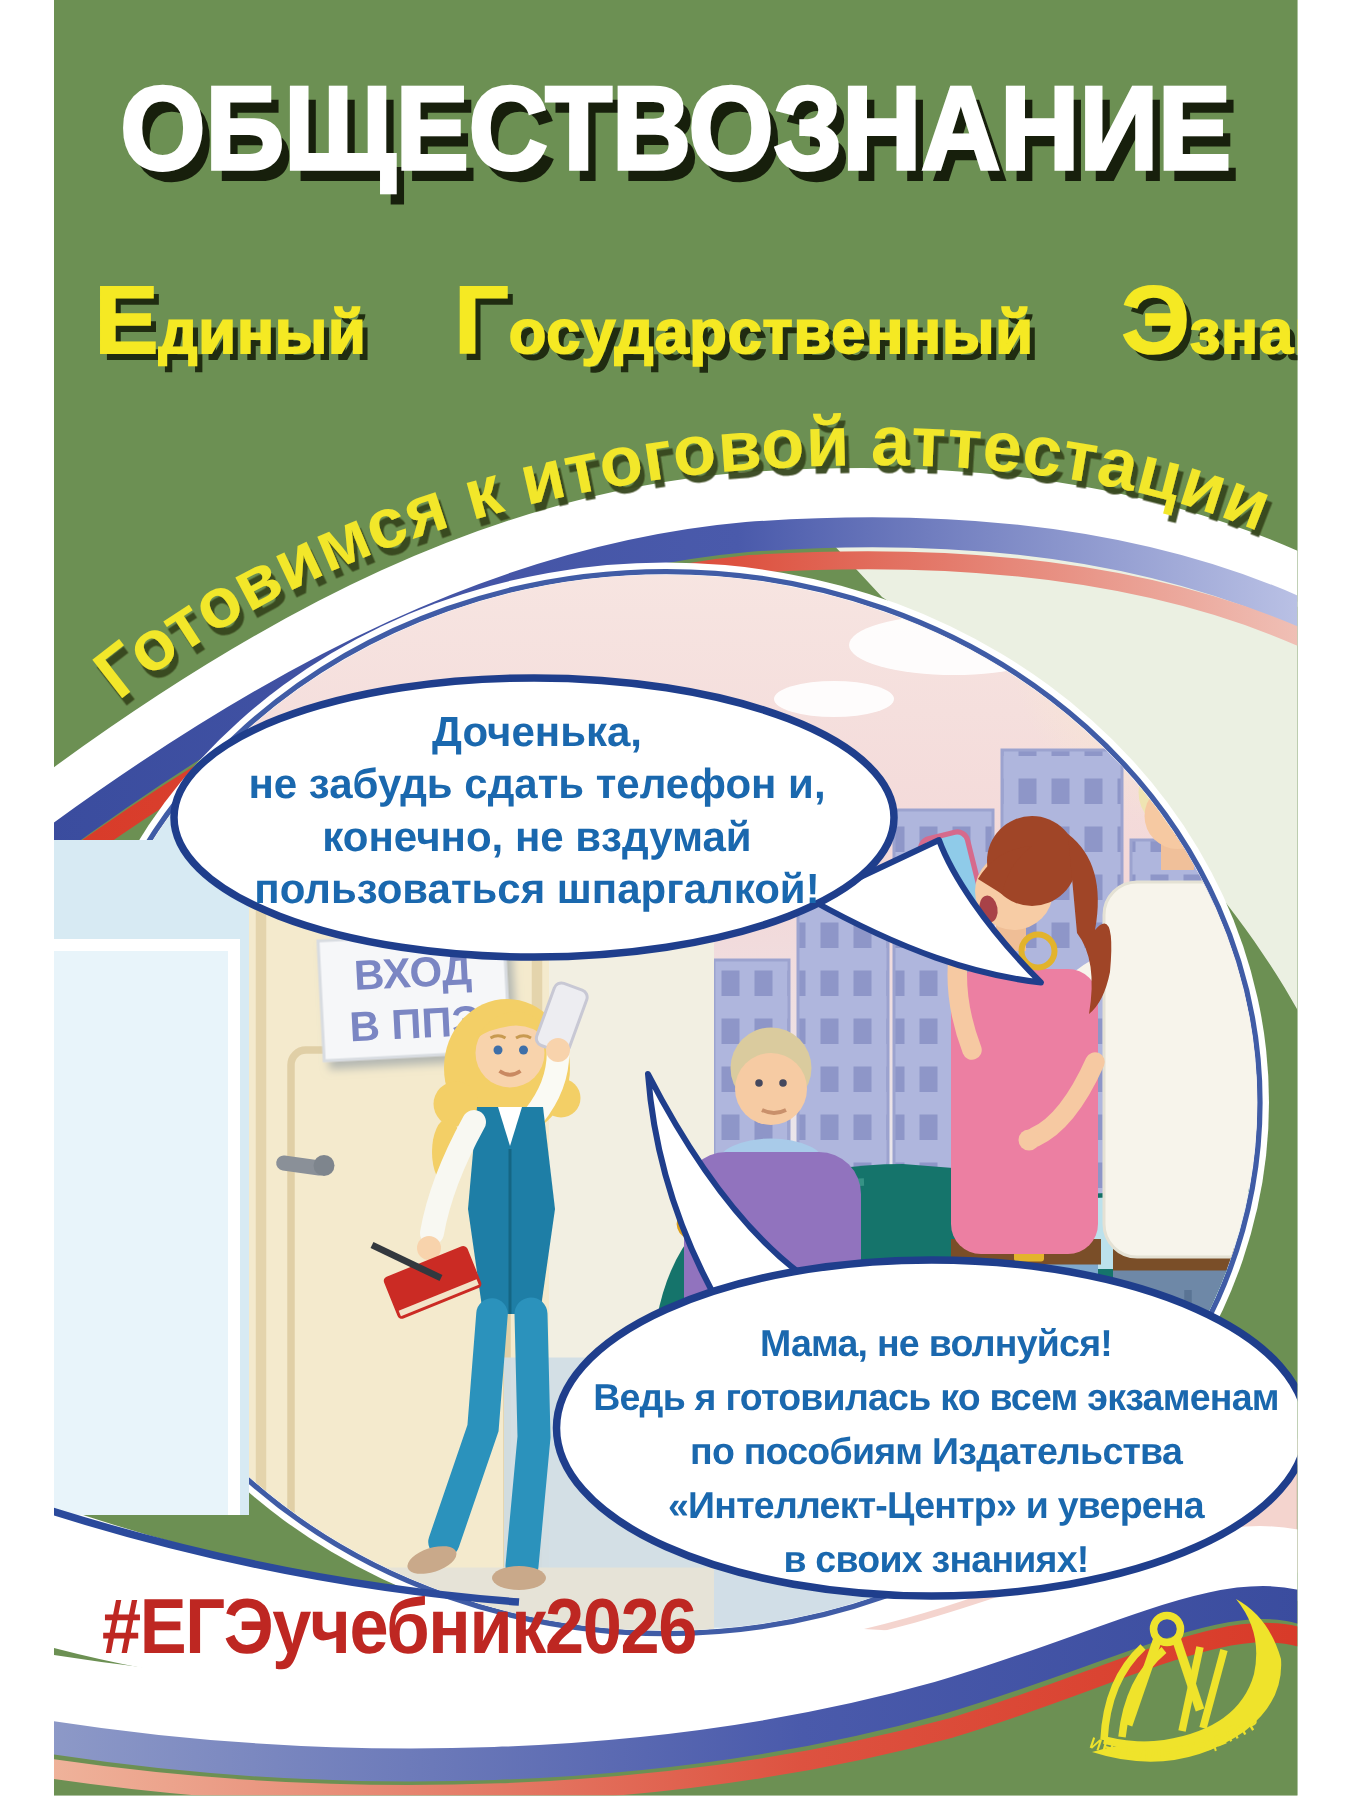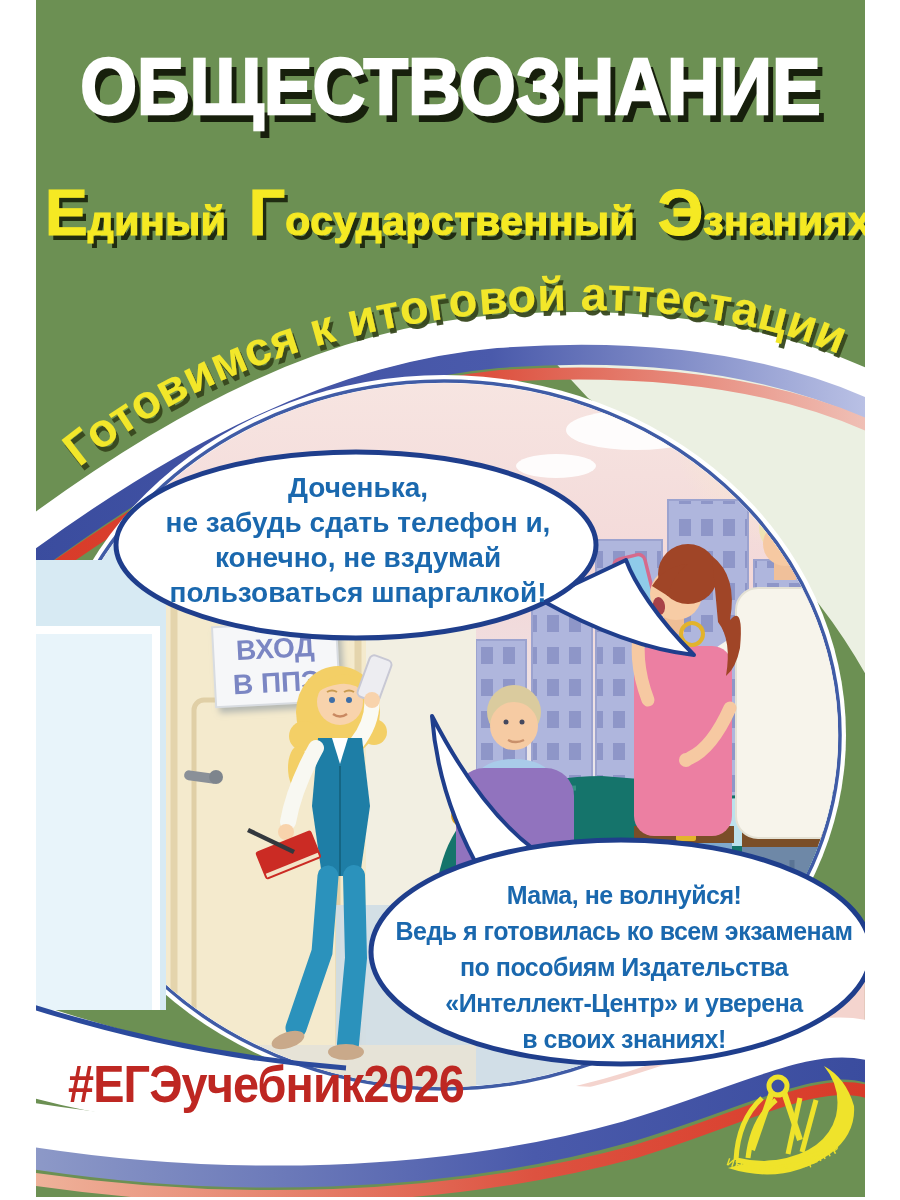--- a/index.html
+++ b/index.html
@@ -8,21 +8,21 @@
   .cover{position:absolute;left:36px;top:0;width:829px;height:1197px;background:#6C9053;overflow:hidden;}
   .cover svg{position:absolute;left:0;top:0;}
   .title{position:absolute;left:0;right:0;top:46px;text-align:center;
          font-size:73px;line-height:1.05;font-weight:900;color:#ffffff;
          -webkit-text-stroke:2.2px #ffffff;letter-spacing:0;
          transform:scaleY(1.08);transform-origin:top center;
          text-shadow:6px 7px 0 rgba(16,22,6,0.92);white-space:nowrap;}
   .examline{position:absolute;left:0;right:0;top:176px;text-align:center;color:#F5E923;
             font-weight:900;-webkit-text-stroke:1.2px #F5E923;
             text-shadow:4px 5px 0 rgba(22,30,8,0.88);white-space:nowrap;}
-  .examline .word{display:inline-block;margin:0 9px;}
+  .examline .word{display:inline-block;margin:0 27px;}
   .examline .cap{font-size:64px;}
   .examline .rest{font-size:41px;letter-spacing:0.5px;}
 </style>
 </head>
 <body>
 
 <div class="page">
  <div class="cover">
 
   <svg width="829" height="1197" viewBox="0 0 829 1197">

